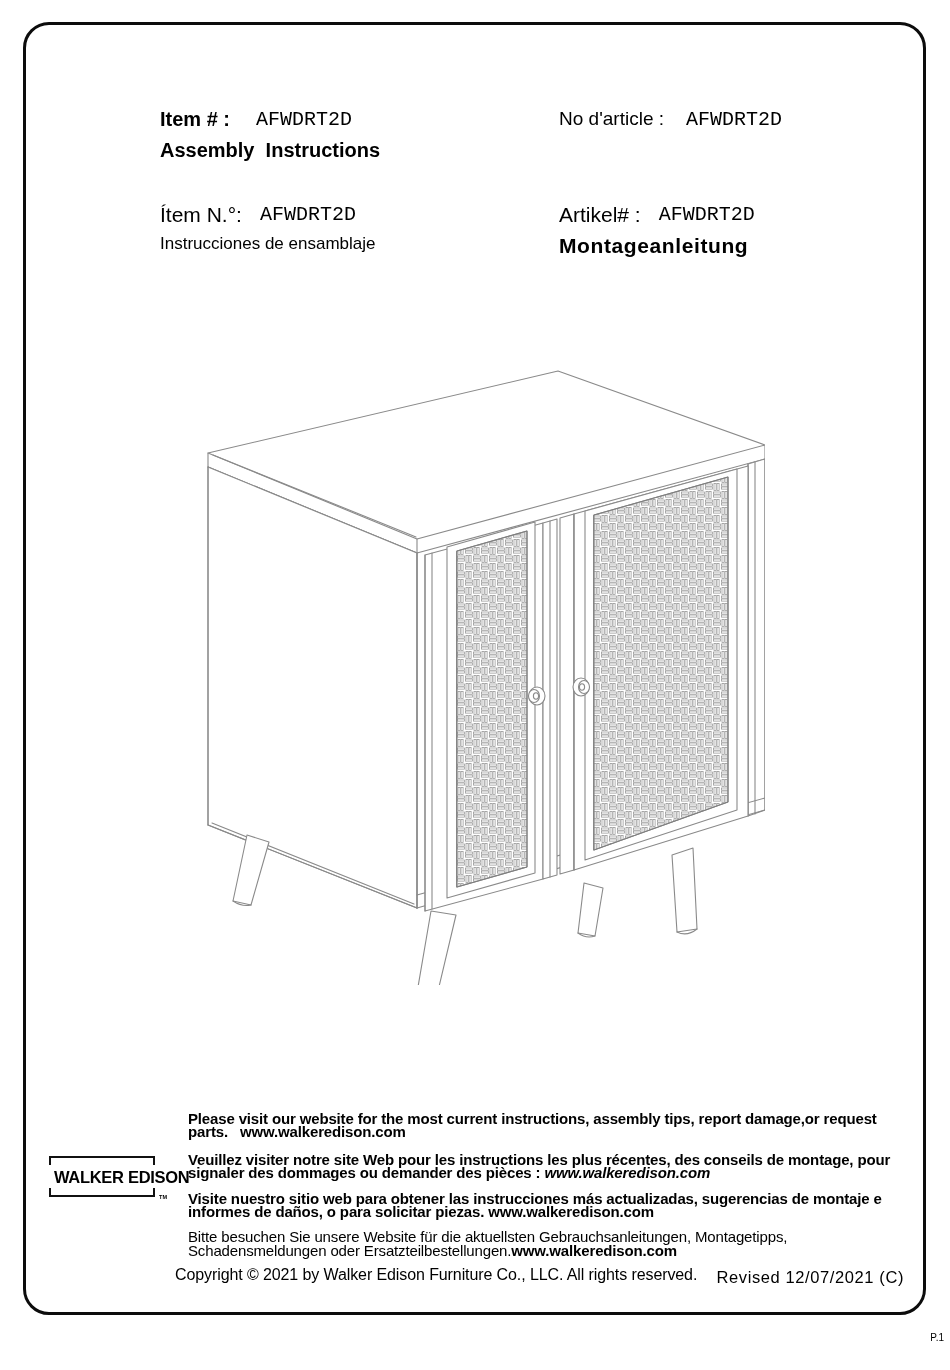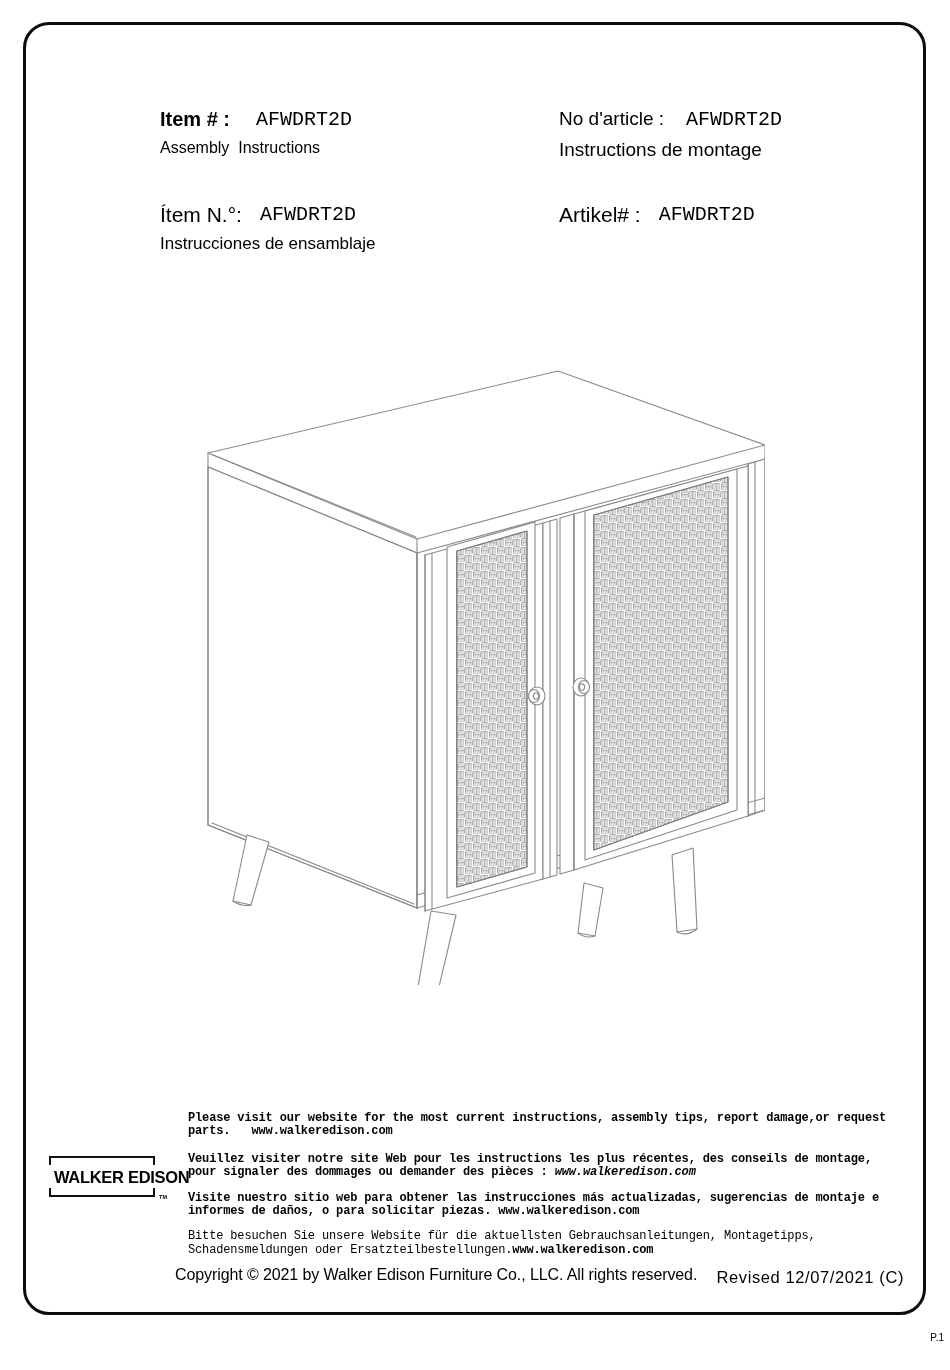--- a/index.html
+++ b/index.html
@@ -61,22 +61,22 @@
   .lbl-med {
     font-weight: normal;
     font-size: 21px;
   }
   .val {
     font-weight: normal;
     font-size: 20px;
     font-family: Liberation Mono, monospace;
   }
   .sub-bold {
-    font-weight: normal;
-    font-size: 16px;
+    font-weight: bold;
+    font-size: 20px;
   }
   .sub-reg {
     font-weight: normal;
     font-size: 19px;
   }
   .sub-reg-sm {
     font-weight: normal;
     font-size: 17px;
   }
   .sub-heavy {
@@ -100,26 +100,25 @@
   #illustration svg { display: block; }
 
   
   #footer-notes {
     position: absolute;
     left: 188px;
     top: 1112px;
     width: 716px;
   }
   .note {
-    font-size: 12px;
+    font-size: 15px;
     line-height: 13.4px;
     font-weight: bold;
     margin-bottom: 12px;
     letter-spacing: -0.15px;
-    font-family: Liberation Mono, monospace;
   }
   .note.n1 { margin-bottom: 14px; }
   .note-de { font-weight: normal; }
   .url-b { font-weight: bold; }
   .url-bi { font-weight: bold; font-style: italic; }
 
   
   #logo {
     position: absolute;
     left: 38px;
@@ -211,42 +210,42 @@
       <div class="hdr-line">
         <span class="sub-bold">Assembly  Instructions</span>
       </div>
     </div>
     <div class="hdr-col right">
       <div class="hdr-line">
         <span class="lbl-reg">No d'article :</span>
         <span class="gap-b"></span>
         <span class="val">AFWDRT2D</span>
       </div>
-      <div class="hdr-line">
-        <span class="sub-reg">Instructions de montage</span>
-      </div>
     </div>
   </div>
 
   <div class="hdr-row second">
     <div class="hdr-col left">
       <div class="hdr-line">
         <span class="lbl-med">Ítem N.°:</span>
         <span class="gap-c"></span>
         <span class="val">AFWDRT2D</span>
       </div>
       <div class="hdr-line">
         <span class="sub-reg-sm">Instrucciones de ensamblaje</span>
       </div>
     </div>
     <div class="hdr-col right">
       <div class="hdr-line">
         <span class="lbl-med">Artikel# :</span>
         <span class="gap-c"></span>
         <span class="val">AFWDRT2D</span>
+      </div>
+      <div class="hdr-line">
+        <span class="sub-heavy">Montageanleitung</span>
       </div>
     </div>
   </div>
 
 </div>
 
 <div id="illustration">
   <svg width="580" height="630" viewBox="0 0 580 630" xmlns="http://www.w3.org/2000/svg">
     <defs>
 

